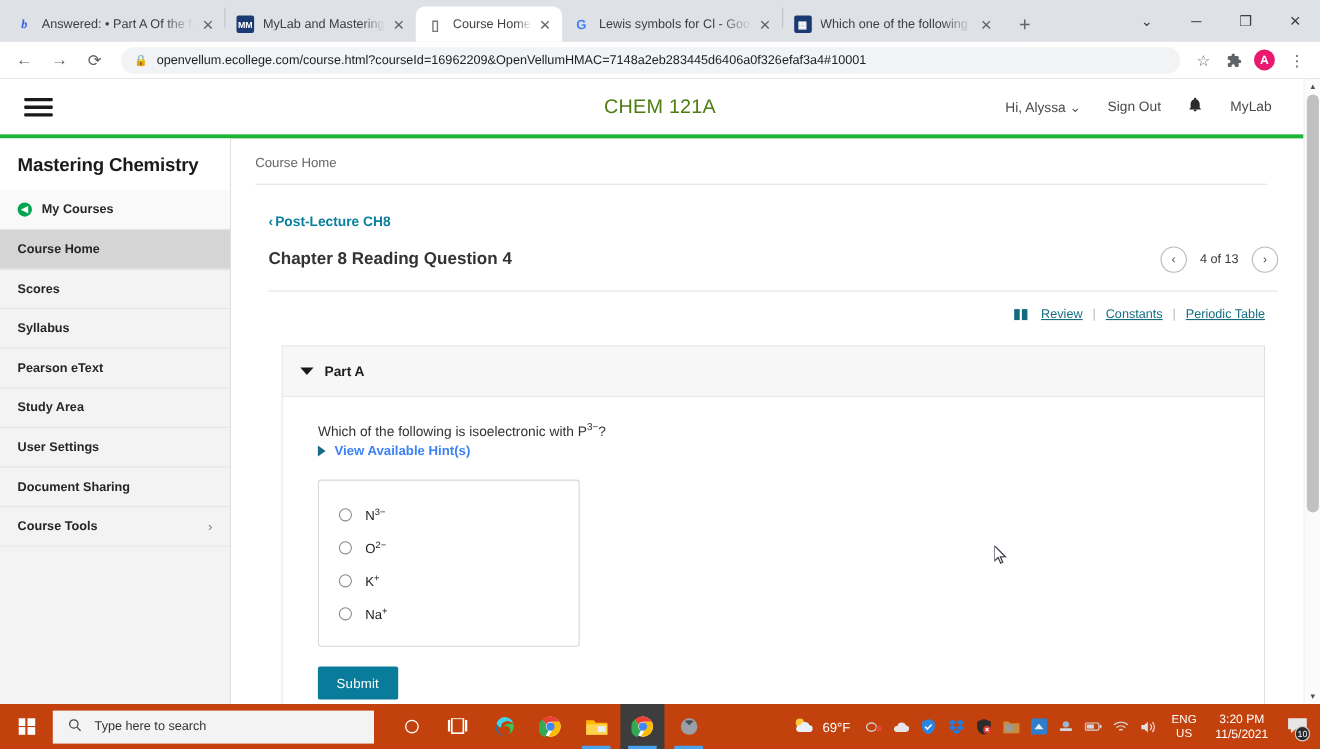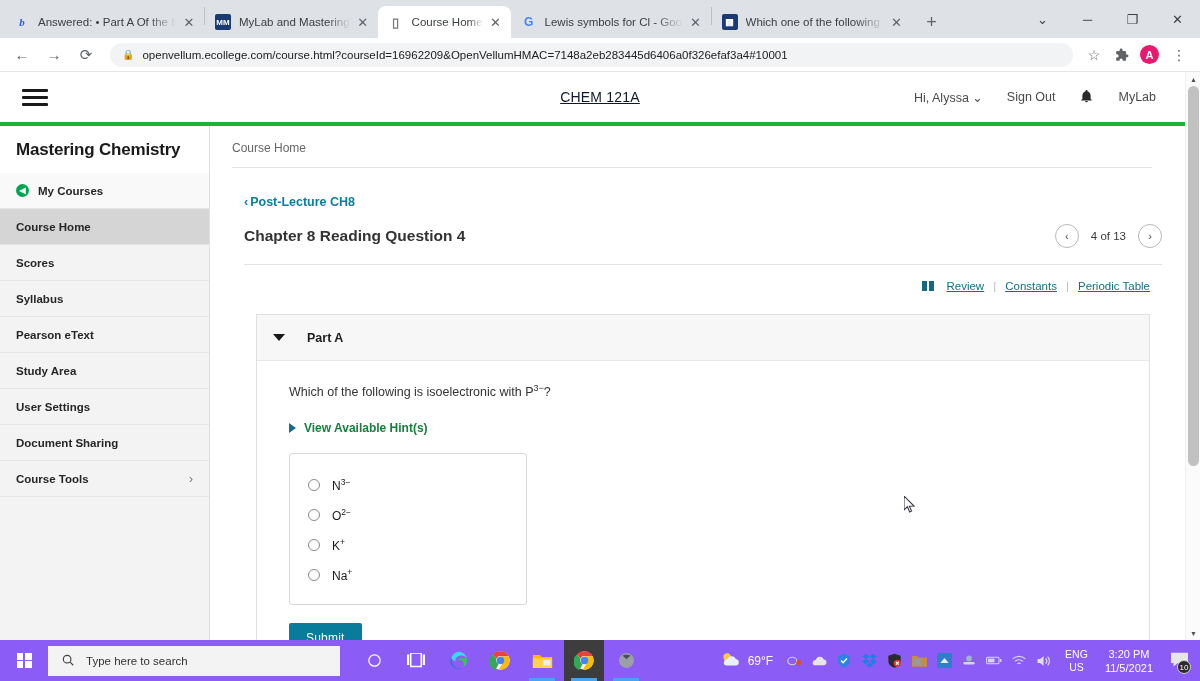--- a/index.html
+++ b/index.html
@@ -104,21 +104,21 @@
 
   
   #mc-header {
     height: 50px; background: #fff; display: flex; align-items: center;
     padding: 0 22px; position: relative;
   }
   #hamburger { width: 26px; display: flex; flex-direction: column; gap: 4px; }
   #hamburger i { display: block; height: 3px; background: #1a1a1a; border-radius: 1px; }
   #course-title {
     position: absolute; left: 0; right: 0; text-align: center;
-    font-size: 14px; color: #0f172a; letter-spacing: .2px; pointer-events: none; text-decoration: underline;
+    font-size: 18px; color: #4d7c0f; letter-spacing: .2px; pointer-events: none;
   }
   #mc-header-right {
     margin-left: auto; display: flex; align-items: center; gap: 24px;
     position: relative; z-index: 2; padding-right: 22px;
   }
   #mc-header-right .hlink { font-size: 12.5px; color: #4a4a4a; }
   #bell { font-size: 15px; color: #2b2b2b; }
   #green-bar { height: 4px; background: #1db436; }
 
   
@@ -178,33 +178,33 @@
   #book-icon i {
     position: absolute; top: 0; width: 5px; height: 10px; background: #13697e;
   }
   #book-icon i:first-child { left: 0; }
   #book-icon i:last-child { left: 7px; }
 
   
   #part-panel { margin: 22px 12px 0 12px; border: 1px solid #e0e0e0; }
   #part-header {
     height: 46px; background: #f7f7f7; display: flex; align-items: center;
-    padding: 0 16px; gap: 22px; border-bottom: 1px solid #e8e8e8;
+    padding: 0 16px; gap: 10px; border-bottom: 1px solid #e8e8e8;
   }
   #part-caret {
     width: 0; height: 0; border-left: 6px solid transparent;
     border-right: 6px solid transparent; border-top: 7px solid #1a1a1a;
   }
   #part-label { font-size: 12.5px; font-weight: bold; color: #1d1d1d; }
   #part-body { padding: 22px 16px 26px 32px; background: #fff; }
   #question-text { font-size: 12.5px; color: #333; }
   #question-text sup { font-size: 9px; }
   #hints-link {
-    display: inline-flex; align-items: center; gap: 8px; margin-top: 22px;
-    font-size: 12px; font-weight: bold; color: #15803d;
+    display: inline-flex; align-items: center; gap: 8px; margin-top: 4px;
+    font-size: 12px; font-weight: bold; color: #3b82f6;
   }
   #hints-caret {
     width: 0; height: 0; border-top: 5px solid transparent;
     border-bottom: 5px solid transparent; border-left: 7px solid #176d83;
   }
   #answer-box {
     margin-top: 16px; width: 238px; border: 1px solid #d8d8d8;
     border-radius: 3px; padding: 16px 0 14px 0;
   }
   .choice { display: flex; align-items: center; gap: 12px; padding: 7px 0 7px 18px; }
@@ -221,21 +221,21 @@
   }
 
   #cursor {
     position: absolute; left: 694px; top: 370px;
     width: 12px; height: 18px; pointer-events: none;
   }
 
   
   #taskbar {
     position: absolute; left: 0; top: 640px; width: 1200px; height: 41px;
-    background: #8b5cf6; display: flex; align-items: center;
+    background: #c2410c; display: flex; align-items: center;
   }
   #start-button {
     width: 48px; height: 41px; display: flex; align-items: center; justify-content: center;
   }
   #start-glyph {
     width: 15px; height: 15px; display: grid; grid-template-columns: 1fr 1fr;
     grid-template-rows: 1fr 1fr; gap: 1.6px;
   }
   #start-glyph i { background: #fff; display: block; }
   #search-box {

